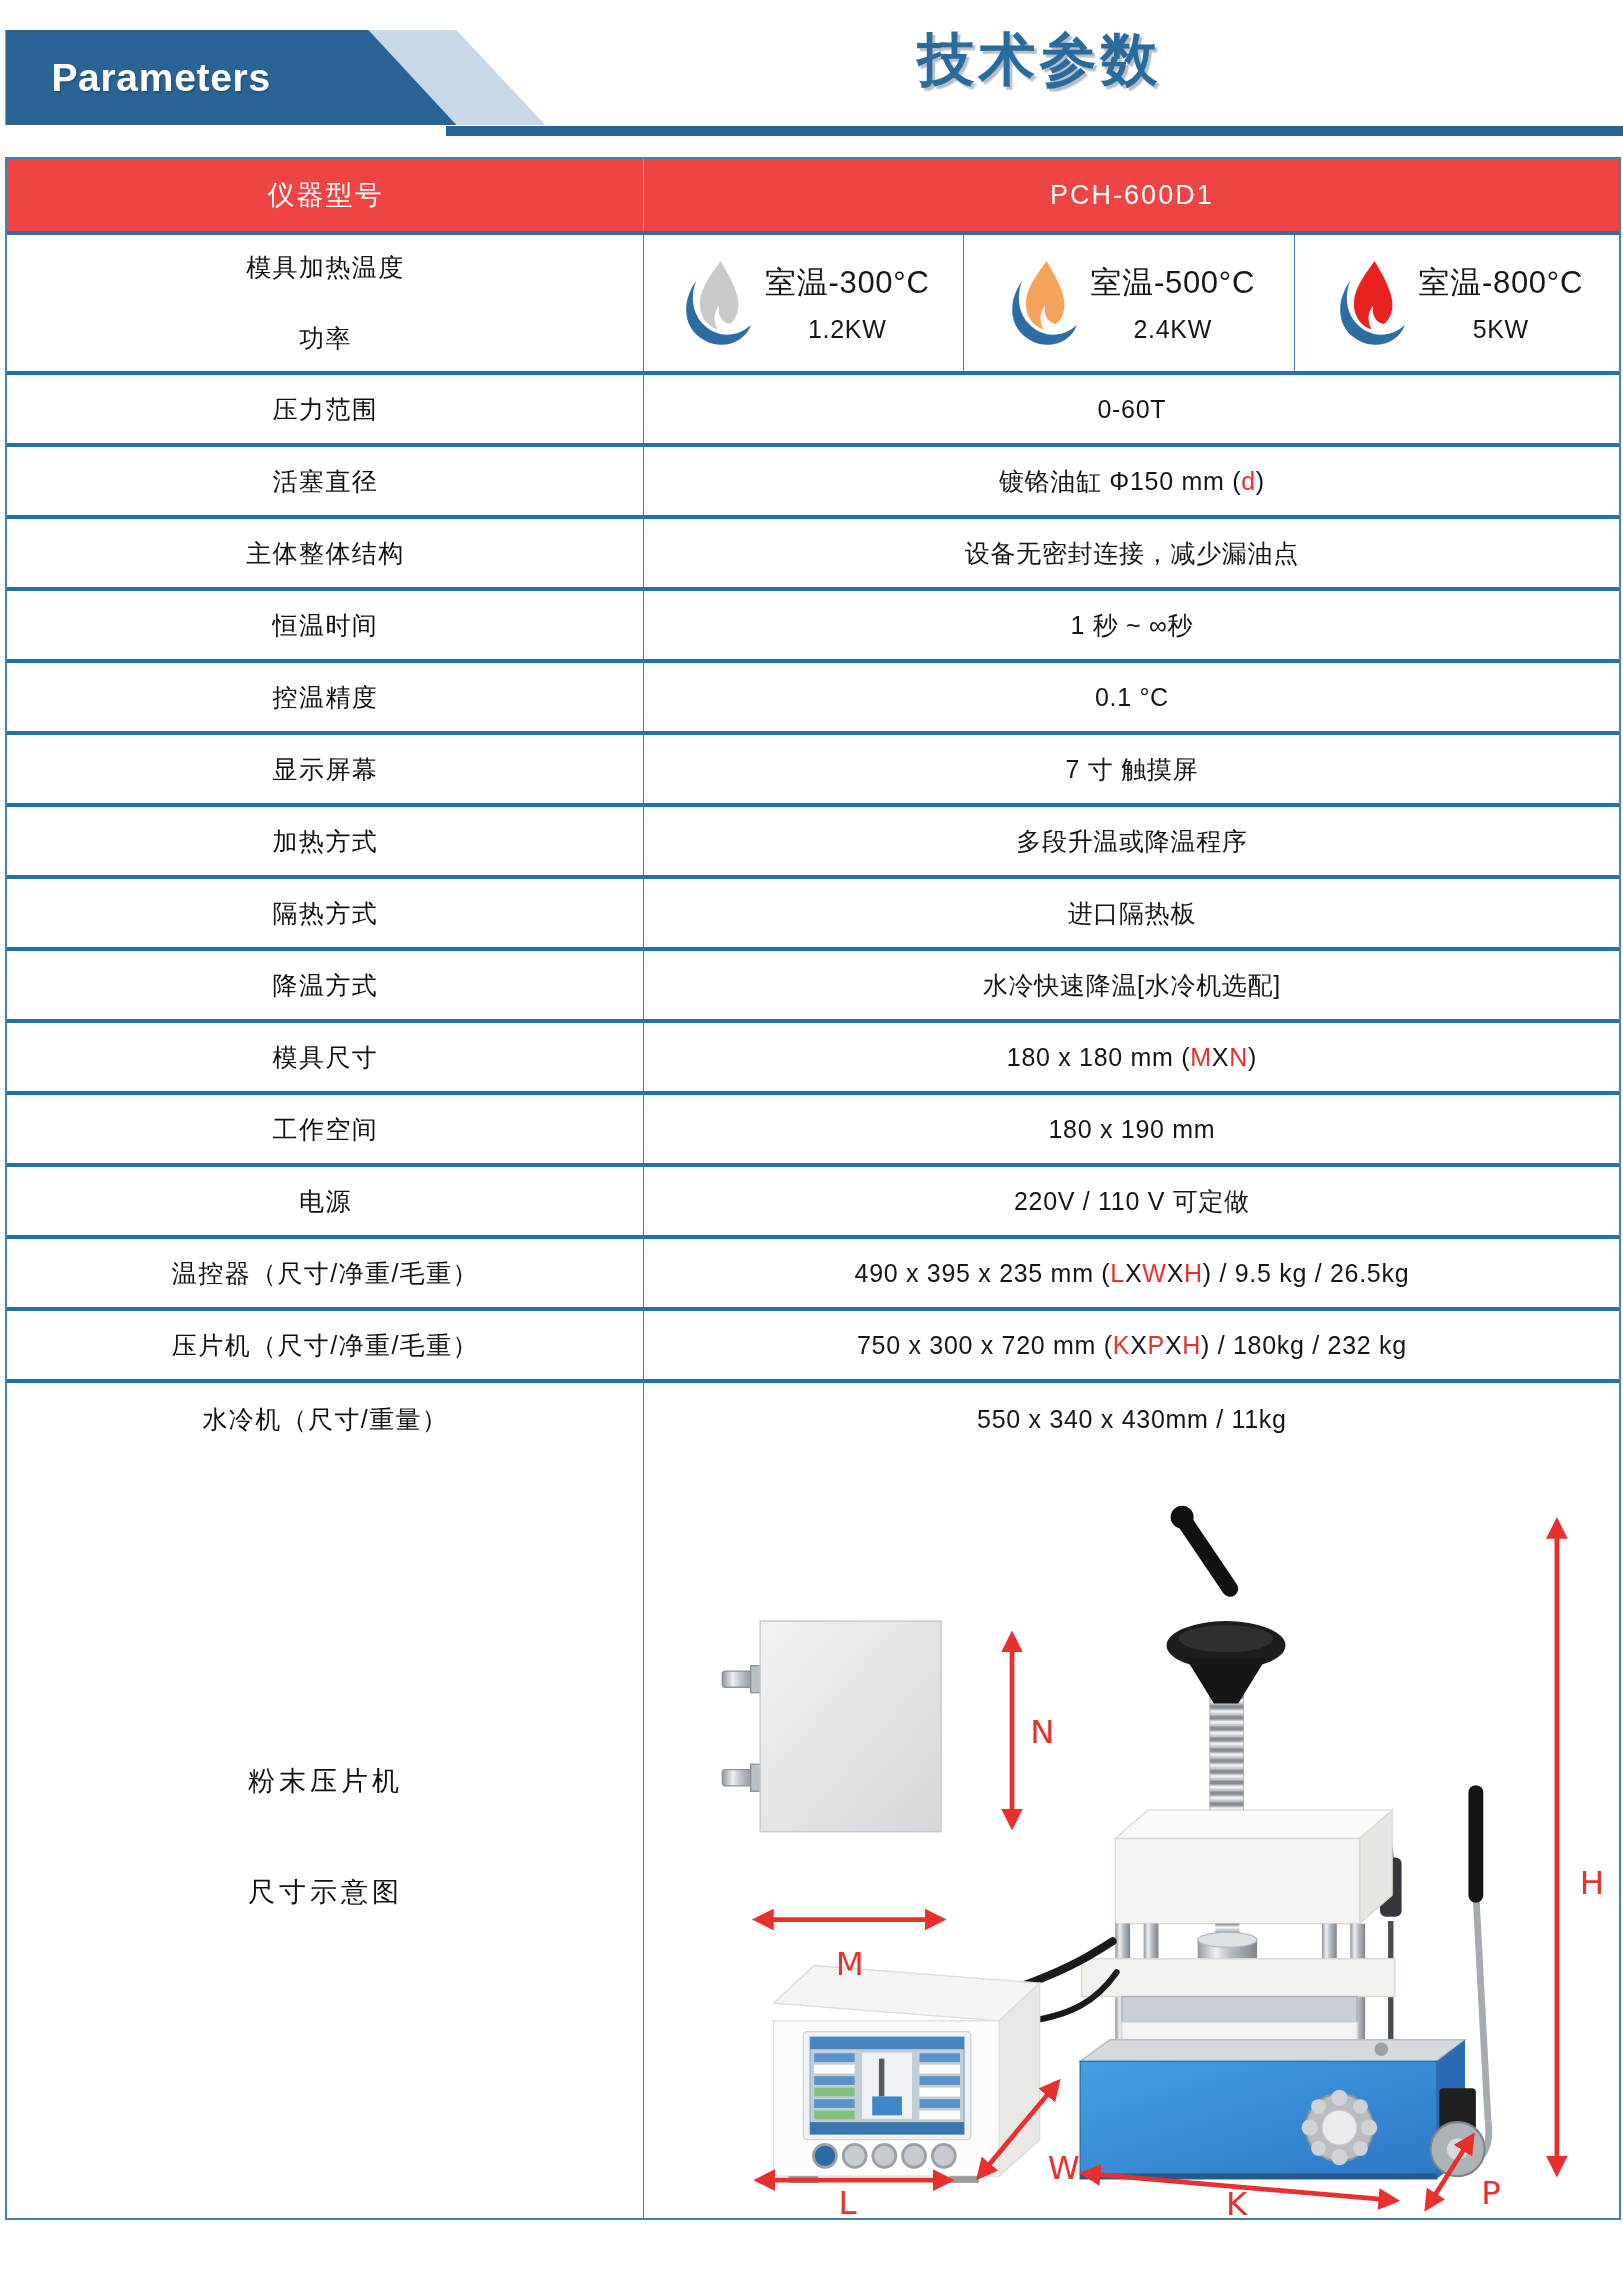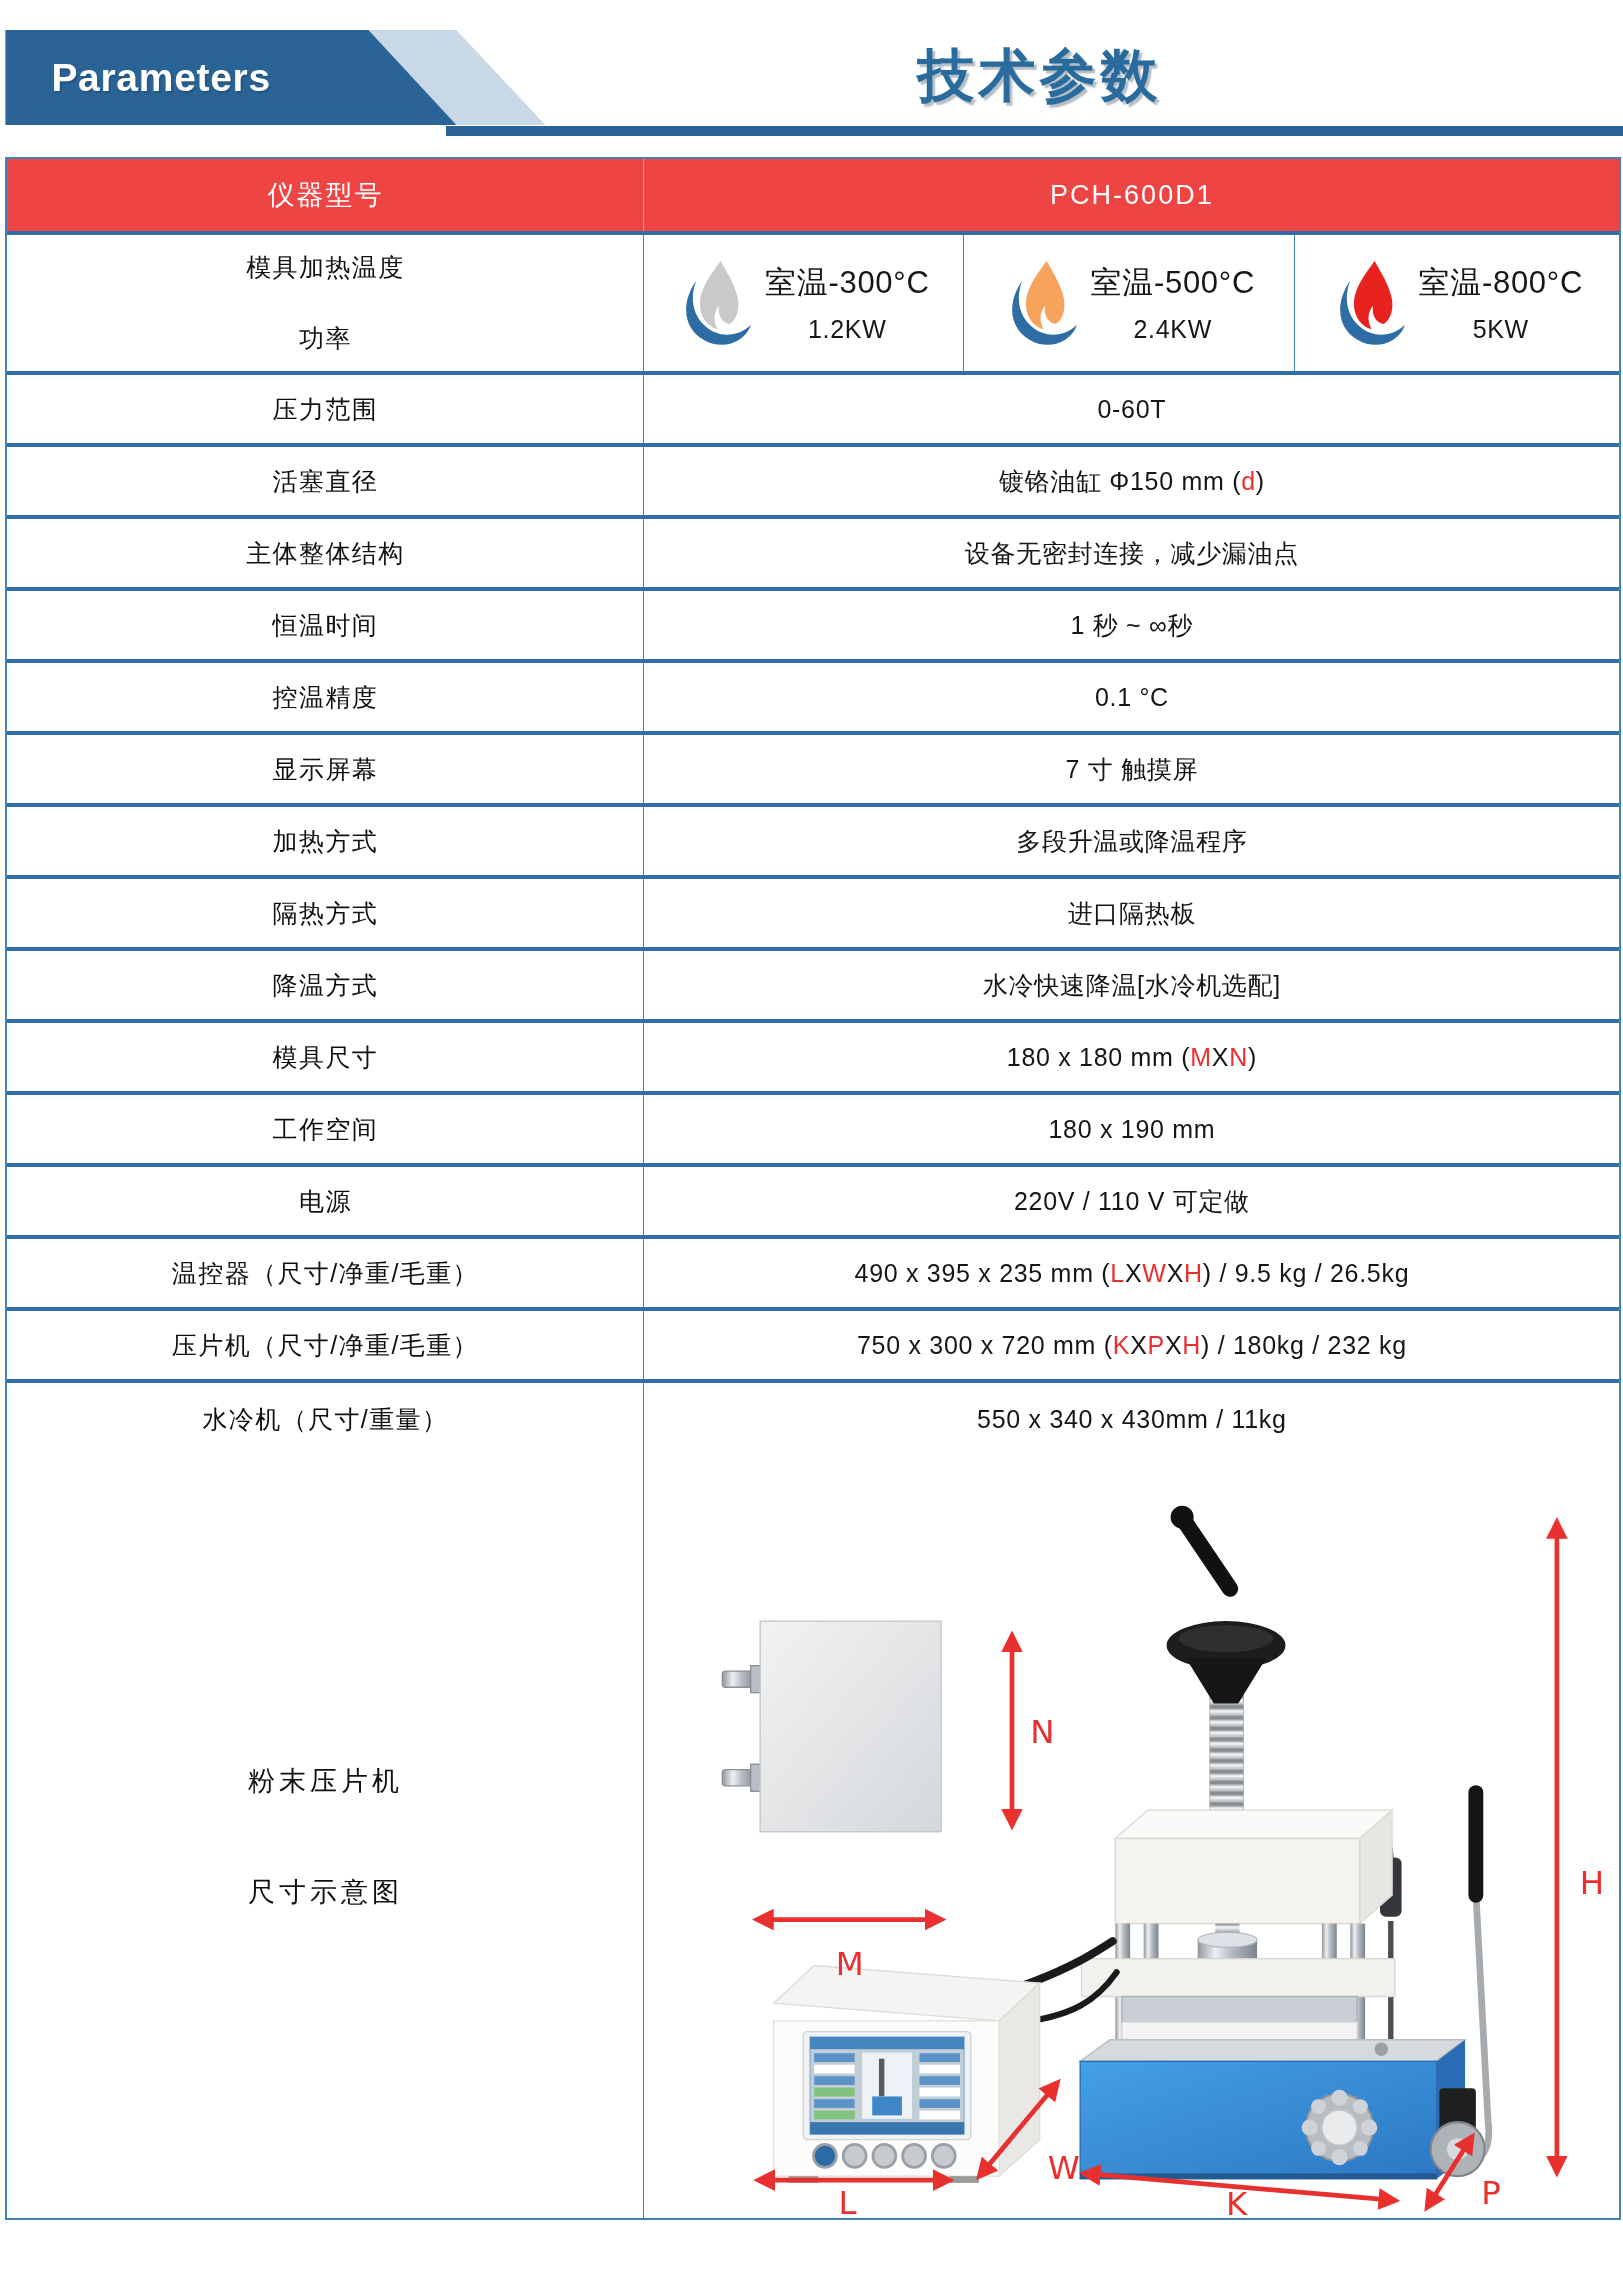--- a/index.html
+++ b/index.html
@@ -20,21 +20,21 @@
   .banner-light{position:absolute;left:5.4px;top:30px;width:675px;height:95px;
     background:var(--banner-light);
     clip-path:polygon(356px 0,451px 0,540px 100%,446px 100%);}
   .banner-dark{position:absolute;left:5.4px;top:30px;width:513px;height:95px;
     background:var(--banner);
     clip-path:polygon(0 0,363px 0,451px 100%,0 100%);
     display:flex;align-items:center;}
   .banner-dark span{color:#fff;font-size:39px;font-weight:bold;letter-spacing:0.7px;
     padding-left:46px;text-shadow:1.4px 2px 1.4px rgba(30,60,90,.45);}
   .banner-bar{position:absolute;left:446px;top:126px;width:1177px;height:10px;background:var(--banner);}
-  .page-title{position:absolute;left:837px;top:38px;width:405px;text-align:center;
+  .page-title{position:absolute;left:837px;top:22px;width:405px;text-align:center;
     font-size:57px;font-weight:bold;color:#2a6b9e;letter-spacing:4px;
     text-shadow:2.7px 3.4px 1.4px rgba(110,125,140,.5);}
 
   
   .param-table{position:absolute;left:5.4px;top:157px;width:1616px;border:2px solid var(--border);background:#fff;}
   .t-row{display:grid;grid-template-columns:637px 320px 331px 324px;border-bottom:4px solid var(--divider);}
   .t-row:last-child{border-bottom:none;}
   .cell{display:flex;align-items:center;justify-content:center;text-align:center;}
   .cell.label{grid-column:1;border-right:1.4px solid var(--border);font-size:25px;letter-spacing:1.4px;color:#101010;}
   .cell.value{grid-column:2 / 5;font-size:25px;letter-spacing:0.7px;color:var(--ink);}

